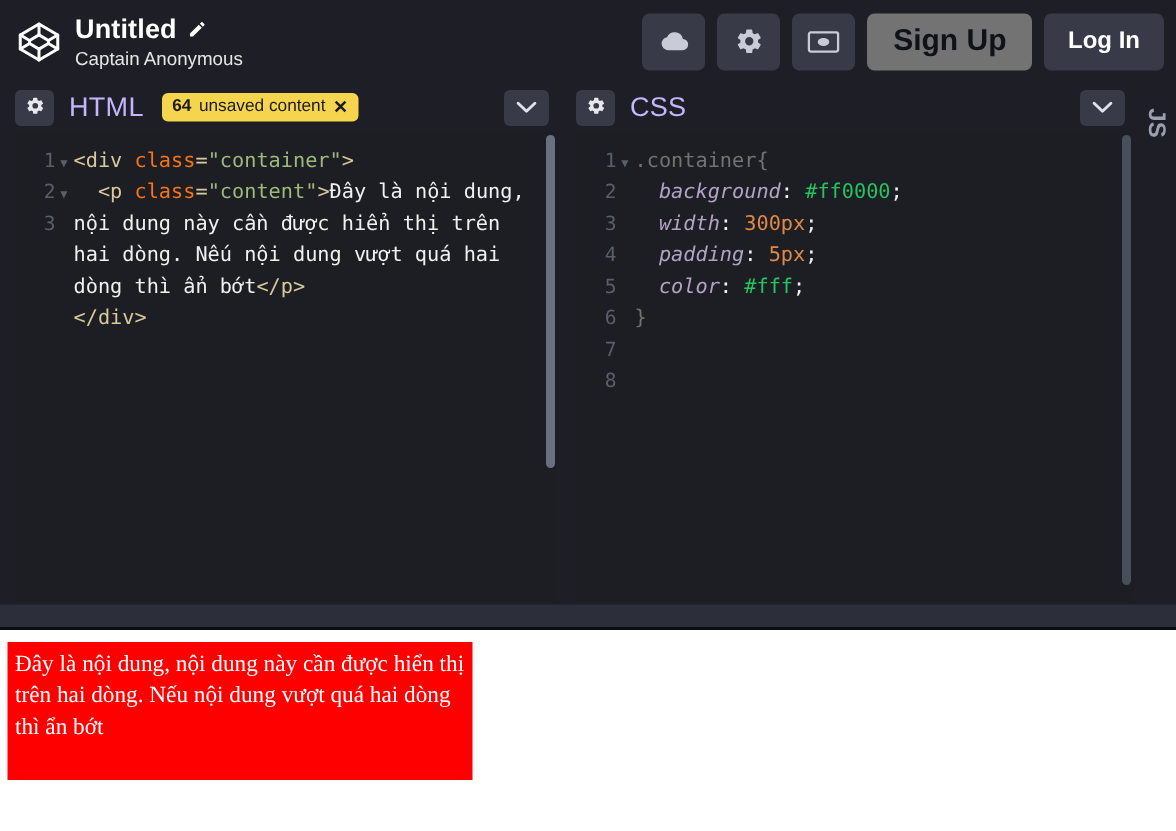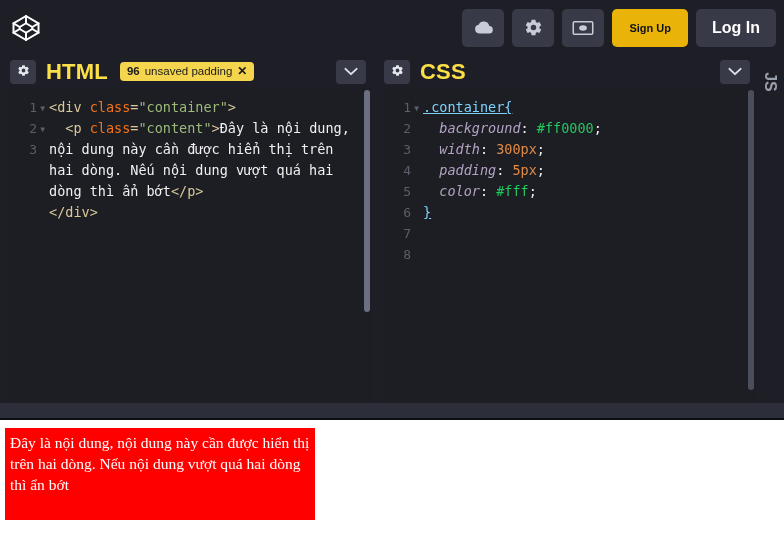--- a/index.html
+++ b/index.html
@@ -75,23 +75,23 @@
     display: flex;
     align-items: center;
     justify-content: center;
     margin-left: 8px;
     padding: 0;
     cursor: pointer;
     flex: 0 0 auto;
   }
   .hdr-btn.icon-btn { width: 42px; }
   .hdr-btn.signup {
-    background: #eab308;
+    background: #737373;
     color: #10121a;
-    font-size: 11px;
+    font-size: 20px;
     font-weight: bold;
     padding: 0 17px;
     text-align: center;
   }
   .hdr-btn.login {
     color: #ffffff;
     font-size: 16px;
     font-weight: bold;
     padding: 0 16px;
     text-align: center;
@@ -147,23 +147,23 @@
     width: 26px; height: 24px;
     background: #383a47;
     border-radius: 4px;
     display: flex; align-items: center; justify-content: center;
     margin-right: 10px;
     border: none;
     cursor: pointer;
     flex: 0 0 auto;
   }
   .pane-name {
-    color: #fde047;
-    font-size: 22px;
-    font-weight: bold;
+    color: #c4b5fd;
+    font-size: 18px;
+    font-weight: normal;
     letter-spacing: 0.2px;
     flex: 0 0 auto;
   }
   .badge {
     margin-left: 12px;
     background: #f5d44e;
     color: #1b1b1b;
     font-size: 11.5px;
     border-radius: 4px;
     padding: 3px 7px 4px 7px;
@@ -230,21 +230,21 @@
     font-size: 13.5px;
     line-height: 21px;
     white-space: pre-wrap;
     word-break: break-word;
     padding-right: 12px;
   }
   .tok-tag { color: #d8c89a; text-align: right; }
   .tok-attr { color: #f97316; }
   .tok-str { color: #9cbb7a; }
   .tok-txt { color: #f0f0f0; }
-  .tok-sel { color: #7dd3fc; text-decoration: underline; }
+  .tok-sel { color: #737373; }
   .tok-prop { color: #b3a2c4; font-style: italic; }
   .tok-hex  { color: #22c55e; }
   .tok-num  { color: #e08a47; }
   .tok-punc { color: #f0f0f0; }
 
   .vscroll {
     position: absolute;
     right: 2px;
     width: 6px;
     border-radius: 3px;
@@ -296,20 +296,31 @@
       <polygon points="12,8.2 17,11.2 17,12.8 12,15.8 7,12.8 7,11.2"></polygon>
       <line x1="12" y1="2.4" x2="12" y2="8.2"></line>
       <line x1="12" y1="15.8" x2="12" y2="21.6"></line>
       <line x1="2" y1="8.3" x2="7" y2="11.2"></line>
       <line x1="17" y1="11.2" x2="22" y2="8.3"></line>
       <line x1="2" y1="15.7" x2="7" y2="12.8"></line>
       <line x1="17" y1="12.8" x2="22" y2="15.7"></line>
     </svg>
   </div>
 
+  <div class="title-block">
+    <div class="title-row">
+      <span class="pen-title">Untitled</span>
+      <span class="pencil-icon">
+        <svg width="13" height="13" viewBox="0 0 24 24" fill="#ffffff">
+          <path d="M3 17.3V21h3.7L17.6 10.1l-3.7-3.7L3 17.3zM20.7 7c.4-.4.4-1 0-1.4l-2.3-2.3c-.4-.4-1-.4-1.4 0l-1.8 1.8 3.7 3.7L20.7 7z"></path>
+        </svg>
+      </span>
+    </div>
+    <span class="pen-author">Captain Anonymous</span>
+  </div>
 
   <div class="header-spacer"></div>
 
   <button class="hdr-btn icon-btn">
     <span>
       <svg width="19" height="19" viewBox="0 0 24 24" fill="#c9ccd6">
         <path d="M19.3 10.1A7.1 7.1 0 0 0 5.9 8.6 5.5 5.5 0 0 0 6.5 19.5h12.3a4.7 4.7 0 0 0 .5-9.4z"></path>
       </svg>
     </span>
   </button>
@@ -341,22 +352,22 @@
     <div class="pane-header">
       <button class="pane-gear">
         <span>
           <svg width="13" height="13" viewBox="0 0 24 24" fill="#e6e8ee">
             <path d="M19.4 13a7.8 7.8 0 0 0 0-2l2.1-1.6a.5.5 0 0 0 .1-.6l-2-3.4a.5.5 0 0 0-.6-.2l-2.4 1a7.6 7.6 0 0 0-1.7-1l-.4-2.6a.5.5 0 0 0-.5-.4h-4a.5.5 0 0 0-.5.4l-.4 2.6a7.6 7.6 0 0 0-1.7 1l-2.4-1a.5.5 0 0 0-.6.2l-2 3.4a.5.5 0 0 0 .1.6L4.6 11a7.8 7.8 0 0 0 0 2l-2.1 1.6a.5.5 0 0 0-.1.6l2 3.4a.5.5 0 0 0 .6.2l2.4-1a7.6 7.6 0 0 0 1.7 1l.4 2.6a.5.5 0 0 0 .5.4h4a.5.5 0 0 0 .5-.4l.4-2.6a7.6 7.6 0 0 0 1.7-1l2.4 1a.5.5 0 0 0 .6-.2l2-3.4a.5.5 0 0 0-.1-.6zM12 15.5A3.5 3.5 0 1 1 15.5 12 3.5 3.5 0 0 1 12 15.5z"></path>
           </svg>
         </span>
       </button>
       <span class="pane-name">HTML</span>
       <div class="badge">
-        <b>96</b>
-        <span>unsaved padding</span>
+        <b>64</b>
+        <span>unsaved content</span>
         <span class="x">✕</span>
       </div>
       <div class="pane-hdr-spacer"></div>
       <button class="chevron-btn">
         <span>
           <svg width="14" height="9" viewBox="0 0 16 10" fill="none" stroke="#dfe2ea" stroke-width="2.2" stroke-linecap="round" stroke-linejoin="round">
             <polyline points="1.6,2 8,8 14.4,2"></polyline>
           </svg>
         </span>
       </button>

